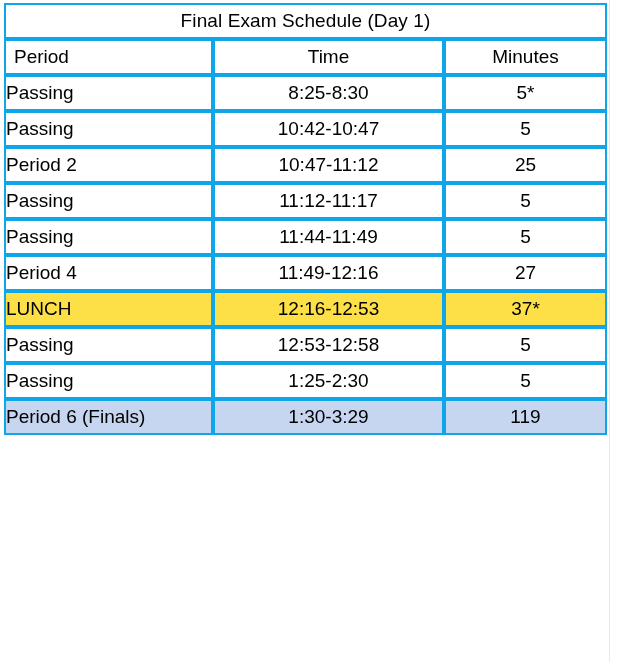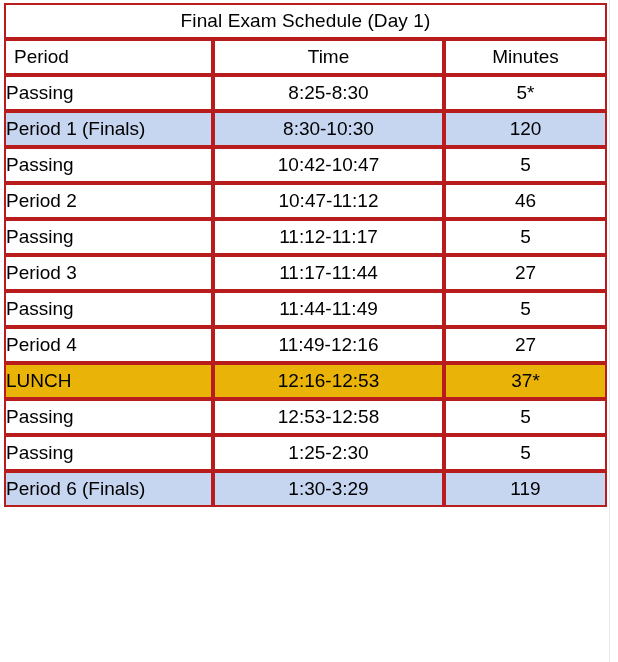--- a/index.html
+++ b/index.html
@@ -41,21 +41,21 @@
     top: 3px;
     width: 603px;
     border-collapse: separate;
     border-spacing: 0;
     table-layout: fixed;
     background: #ffffff;
   }
 
   .schedule-table td,
   .schedule-table th {
-    border: 2px solid #b91c1c;
+    border: 2px solid #0ea5e9;
     padding: 0;
     height: 36px;
     box-sizing: border-box;
     font-size: 19px;
     font-weight: normal;
     color: #000000;
     background: #ffffff;
     vertical-align: middle;
     line-height: 1.1;
     white-space: nowrap;
@@ -89,21 +89,21 @@
   .cell-period {
     text-align: left;
     padding-left: 8px;
   }
   .cell-time, .cell-minutes {
     text-align: center;
   }
 
   
   tr.finals td { background: #C6D5F0; }
-  tr.lunch  td { background: #eab308; }
+  tr.lunch  td { background: #fde047; }
 
   
   col.c-period  { width: 209px; }
   col.c-time    { width: 231px; }
   col.c-minutes { width: 163px; }
 </style>
 </head>
 <body>
 
 <div class="canvas">
@@ -127,44 +127,34 @@
         <th class="col-head center">Minutes</th>
       </tr>
     </thead>
 
     <tbody id="schedule-body">
         <tr>
           <td class="cell-period">Passing</td>
           <td class="cell-time">8:25-8:30</td>
           <td class="cell-minutes">5*</td>
         </tr>
-        <tr class="finals">
-          <td class="cell-period">Period 1 (Finals)</td>
-          <td class="cell-time">8:30-10:30</td>
-          <td class="cell-minutes">120</td>
-        </tr>
         <tr>
           <td class="cell-period">Passing</td>
           <td class="cell-time">10:42-10:47</td>
           <td class="cell-minutes">5</td>
         </tr>
         <tr>
           <td class="cell-period">Period 2</td>
           <td class="cell-time">10:47-11:12</td>
-          <td class="cell-minutes">46</td>
+          <td class="cell-minutes">25</td>
         </tr>
         <tr>
           <td class="cell-period">Passing</td>
           <td class="cell-time">11:12-11:17</td>
           <td class="cell-minutes">5</td>
-        </tr>
-        <tr>
-          <td class="cell-period">Period 3</td>
-          <td class="cell-time">11:17-11:44</td>
-          <td class="cell-minutes">27</td>
         </tr>
         <tr>
           <td class="cell-period">Passing</td>
           <td class="cell-time">11:44-11:49</td>
           <td class="cell-minutes">5</td>
         </tr>
         <tr>
           <td class="cell-period">Period 4</td>
           <td class="cell-time">11:49-12:16</td>
           <td class="cell-minutes">27</td>

